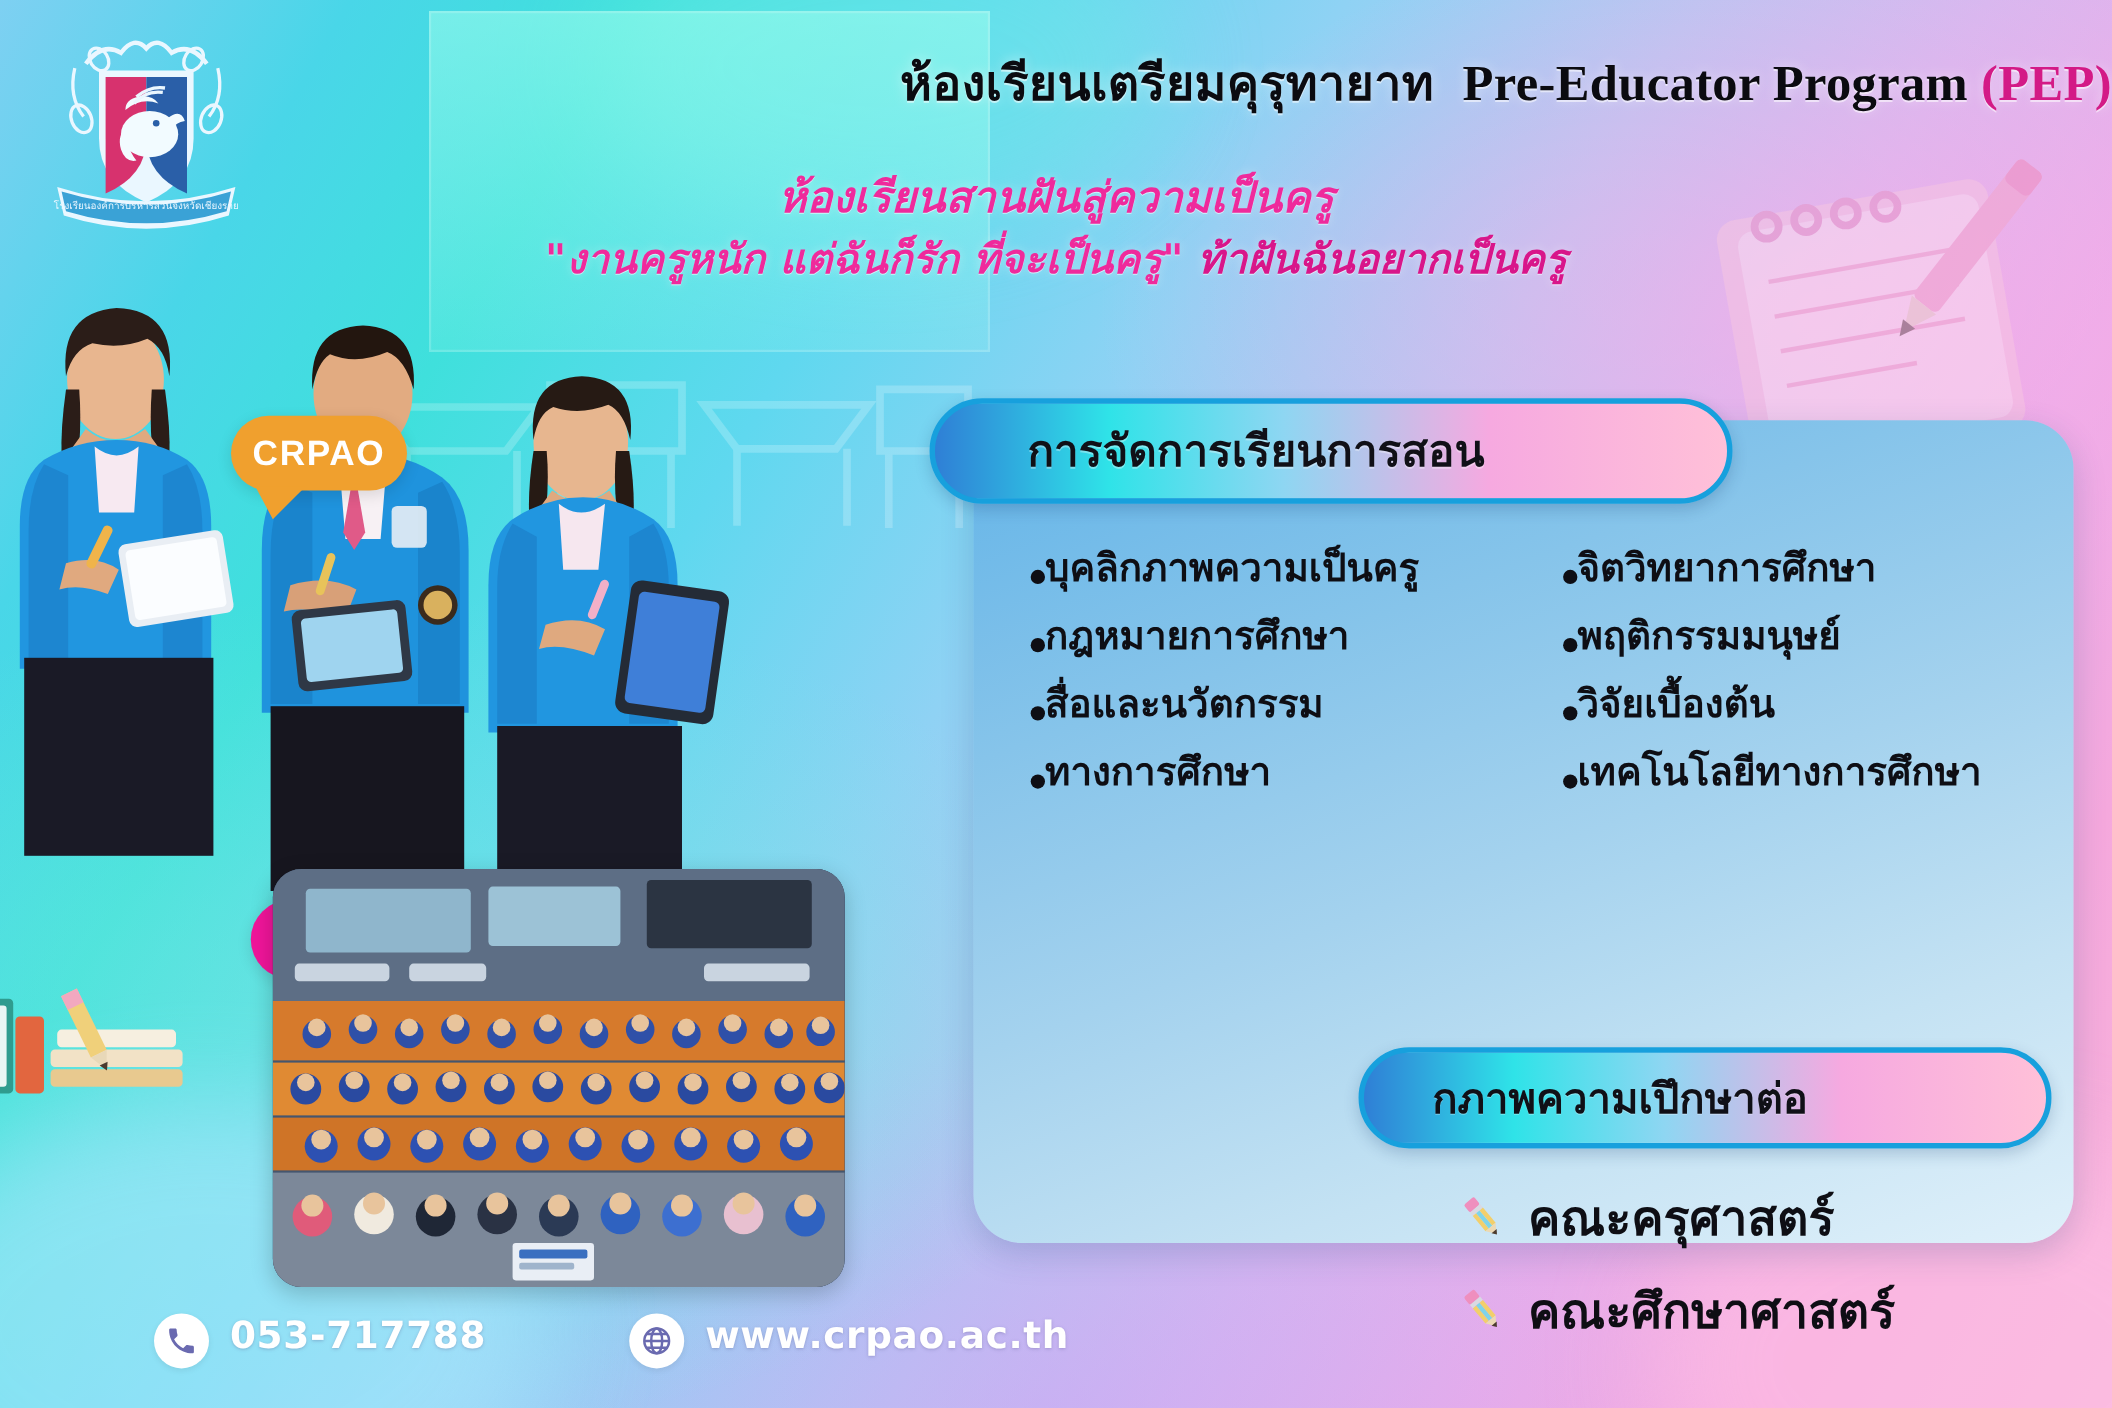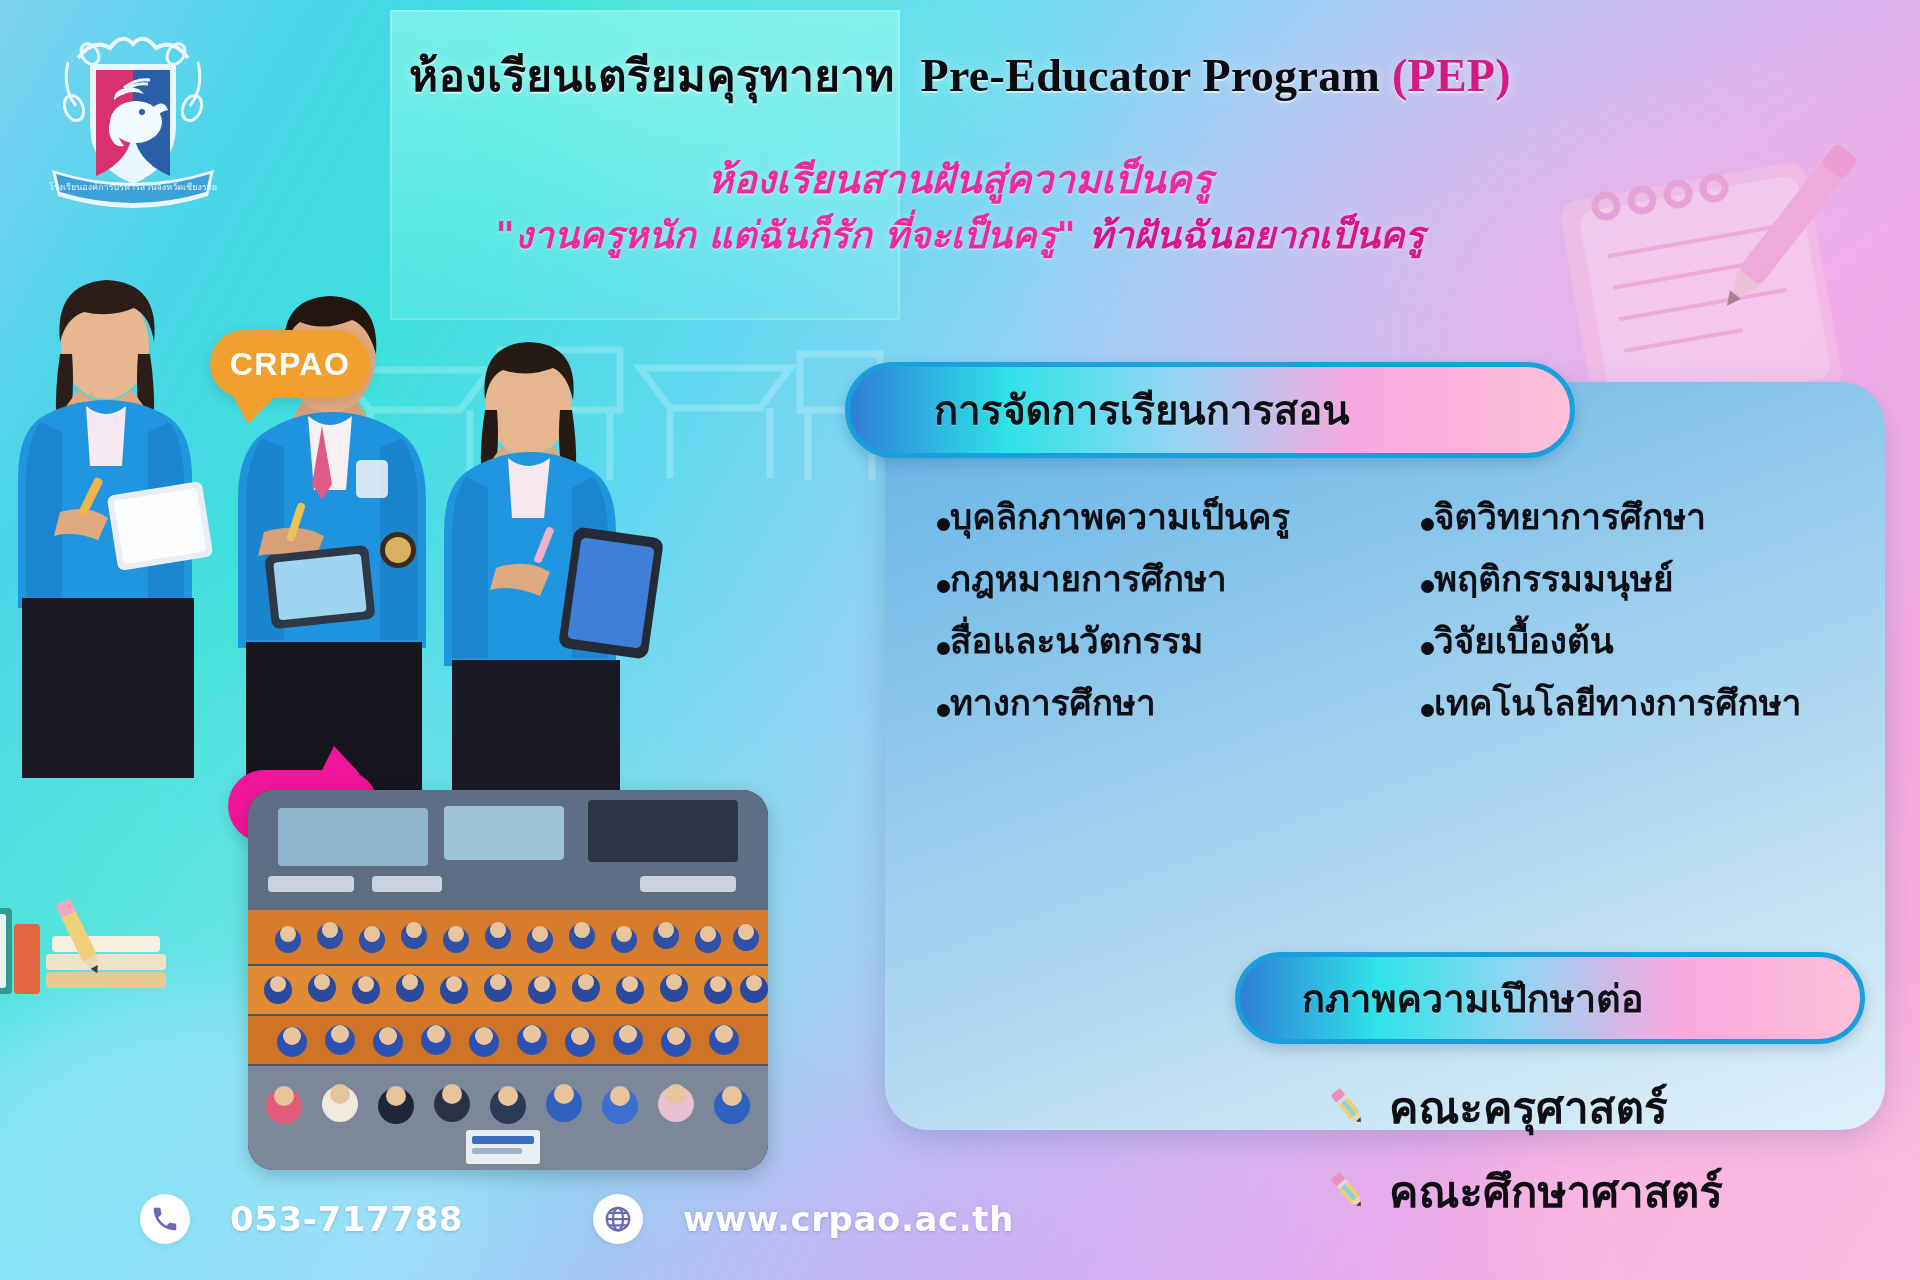--- a/index.html
+++ b/index.html
@@ -42,21 +42,21 @@
   .stationery svg{width:100%;height:100%;}
 
   
   .title-plate{
     position:absolute;left:390px;top:10px;width:510px;height:310px;
     background:linear-gradient(180deg,rgba(160,255,238,.55),rgba(150,250,235,.18));
     box-shadow:0 0 0 2px rgba(255,255,255,.18) inset;
   }
   .title-row{
     position:absolute;left:0;top:40px;width:1920px;
-    text-align:center;white-space:nowrap;
+    text-align:right;white-space:nowrap;
     font-family:"Liberation Serif","DejaVu Serif",serif;
     font-weight:700;font-size:46px;letter-spacing:.3px;
     color:#0b0b10;
     text-shadow:0 2px 0 rgba(255,255,255,.55), 0 0 12px rgba(255,255,255,.45);
   }
   .title-row .th{
     font-family:"DejaVu Sans","Liberation Sans",sans-serif;
     font-weight:700;font-size:44px;margin-right:26px;
   }
   .title-row .pep{color:#d31a86;}
@@ -80,20 +80,21 @@
   .students{
     position:absolute;left:0;top:250px;width:720px;height:560px;
   }
   .students svg{width:100%;height:100%;}
 
   
   .bubble{
     position:absolute;display:flex;align-items:center;justify-content:center;
     border-radius:44px;color:#fff;font-weight:700;letter-spacing:1.5px;
     box-shadow:0 4px 14px rgba(0,0,0,.12);
+    margin-top:48px;
   }
   .bubble .tail{position:absolute;width:0;height:0;}
   .bubble-crpao{
     left:210px;top:330px;width:160px;height:68px;background:#f0a02e;font-size:32px;
   }
   .bubble-crpao .tail{
     left:22px;bottom:-26px;
     border-left:16px solid transparent;border-right:30px solid transparent;
     border-top:30px solid #f0a02e;
   }
@@ -168,21 +169,21 @@
     font-family:"DejaVu Sans","Liberation Sans",sans-serif;
     font-weight:700;font-size:44px;color:#0e0e14;white-space:nowrap;
   }
   .pencil{flex:0 0 auto;width:46px;height:46px;}
   .pencil svg{width:100%;height:100%;}
 
   
   .footer{
     position:absolute;left:140px;bottom:36px;display:flex;align-items:center;gap:130px;
   }
-  .fitem{display:flex;align-items:center;gap:40px;}
+  .fitem{display:flex;align-items:flex-start;gap:19px;}
   .ficon{
     width:50px;height:50px;border-radius:50%;
     background:#ffffff;display:flex;align-items:center;justify-content:center;
     box-shadow:0 2px 6px rgba(0,0,0,.08);
   }
   .ficon svg{width:30px;height:30px;}
   .ftext{
     font-family:"DejaVu Sans","Liberation Sans",sans-serif;
     font-weight:700;font-size:34px;color:#ffffff;letter-spacing:.6px;
     text-shadow:0 1px 3px rgba(90,90,140,.35);

